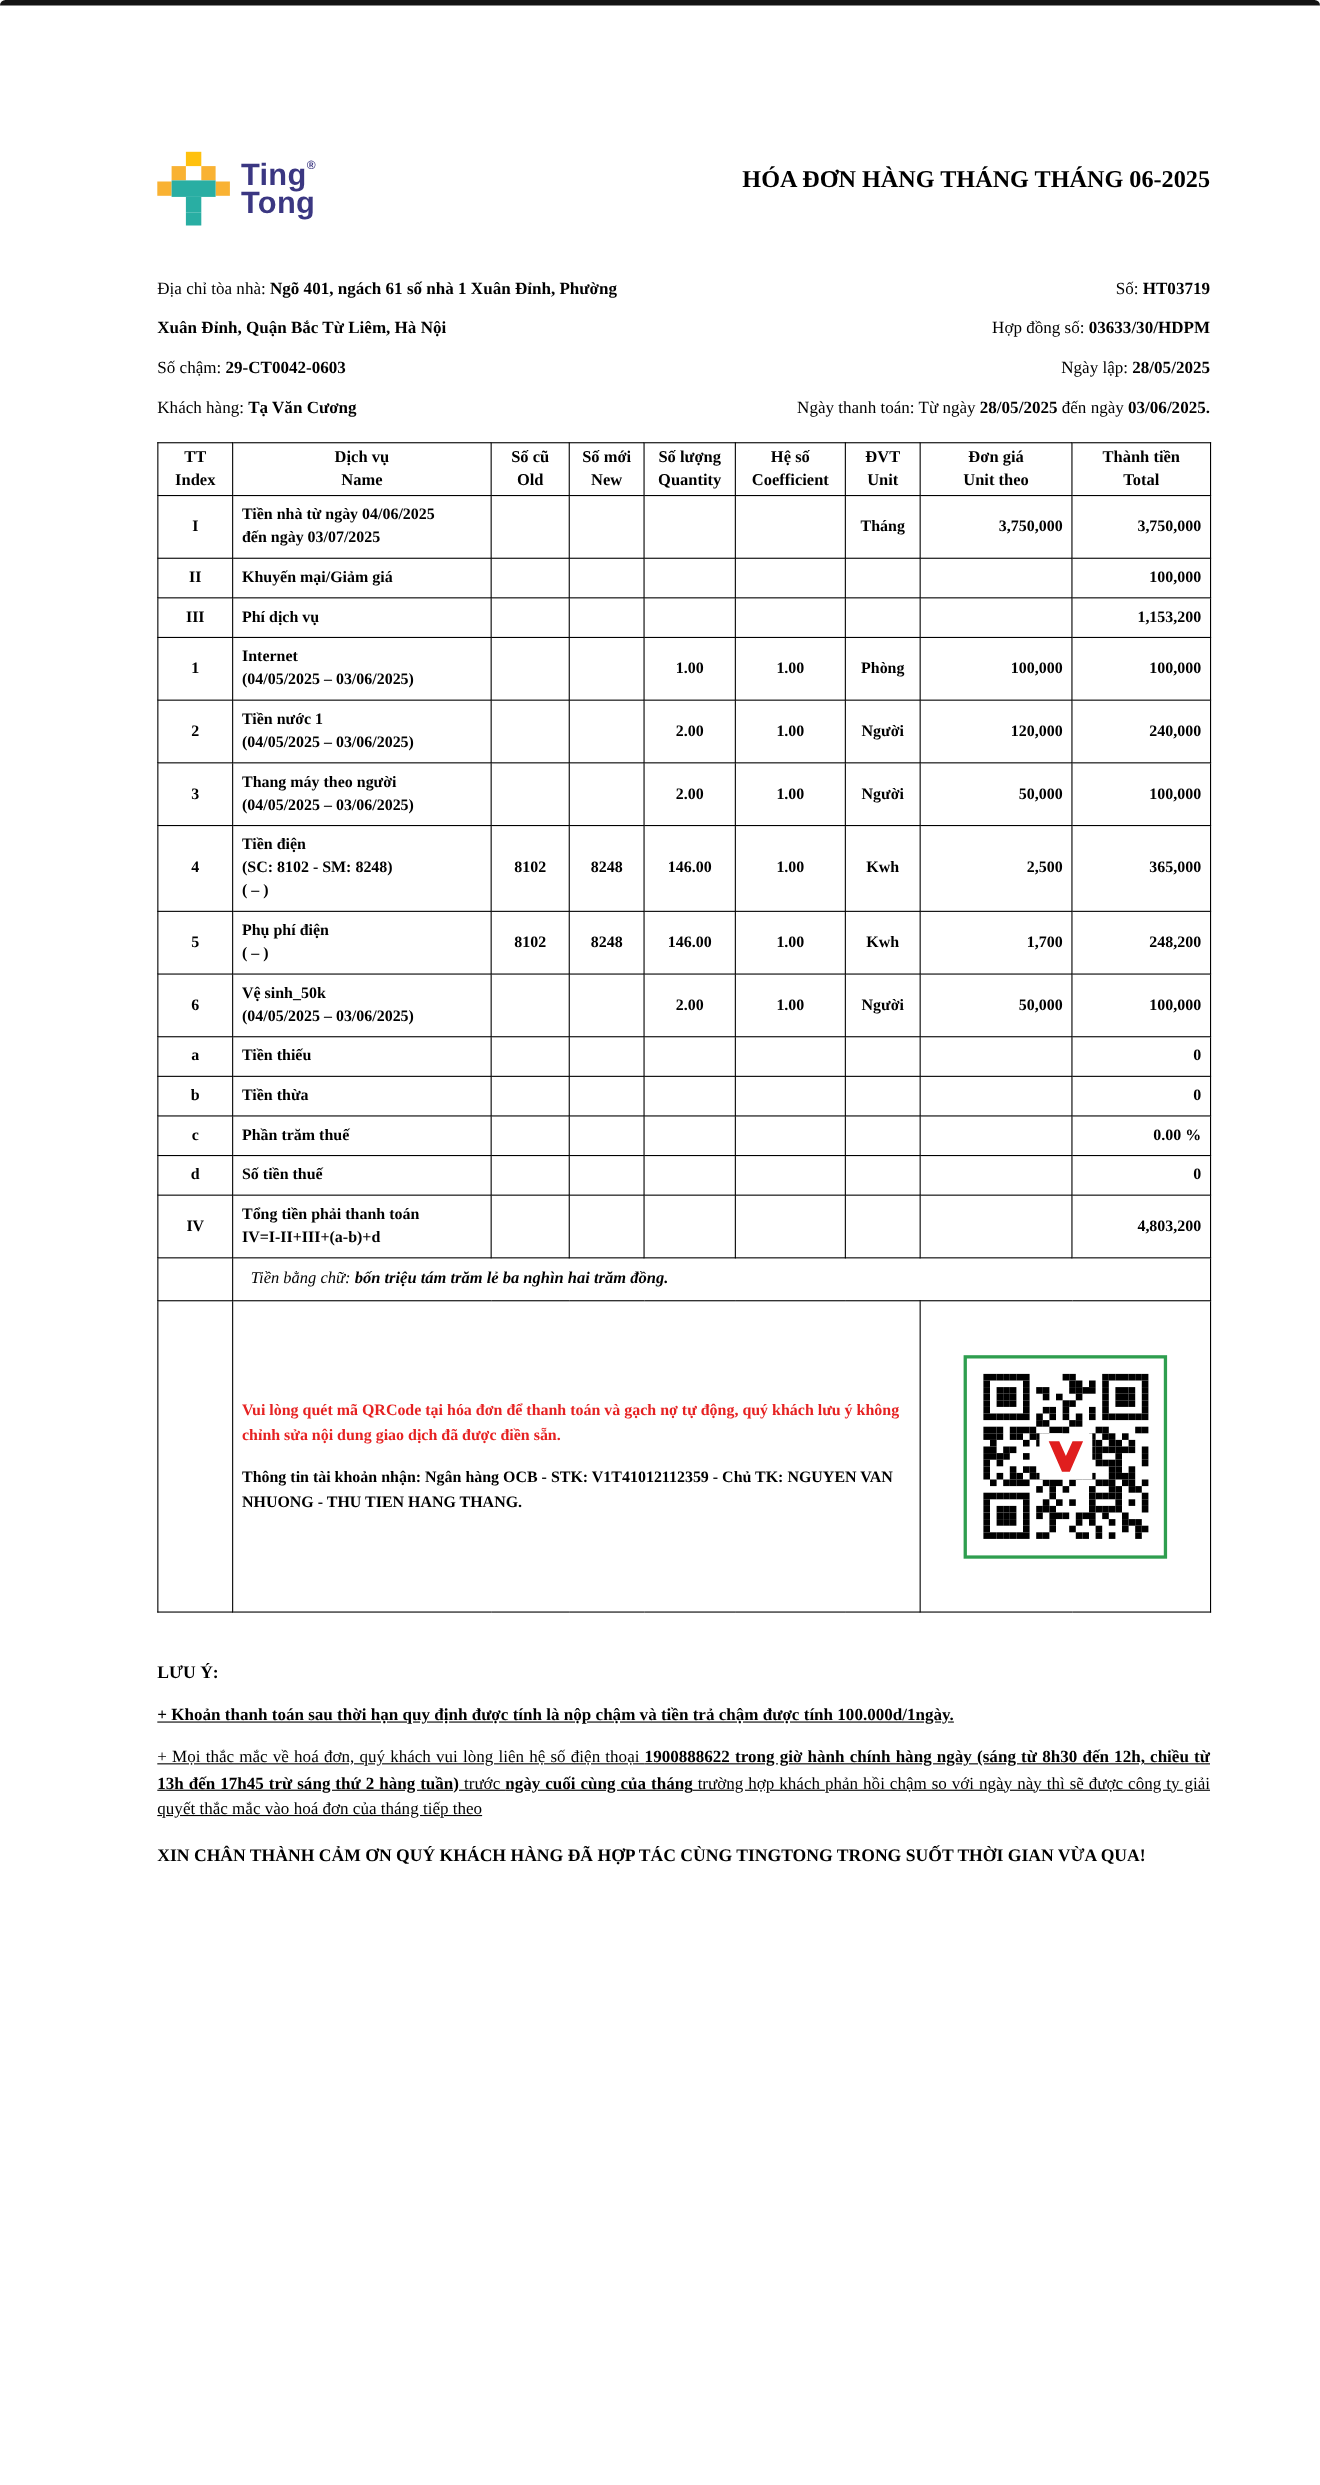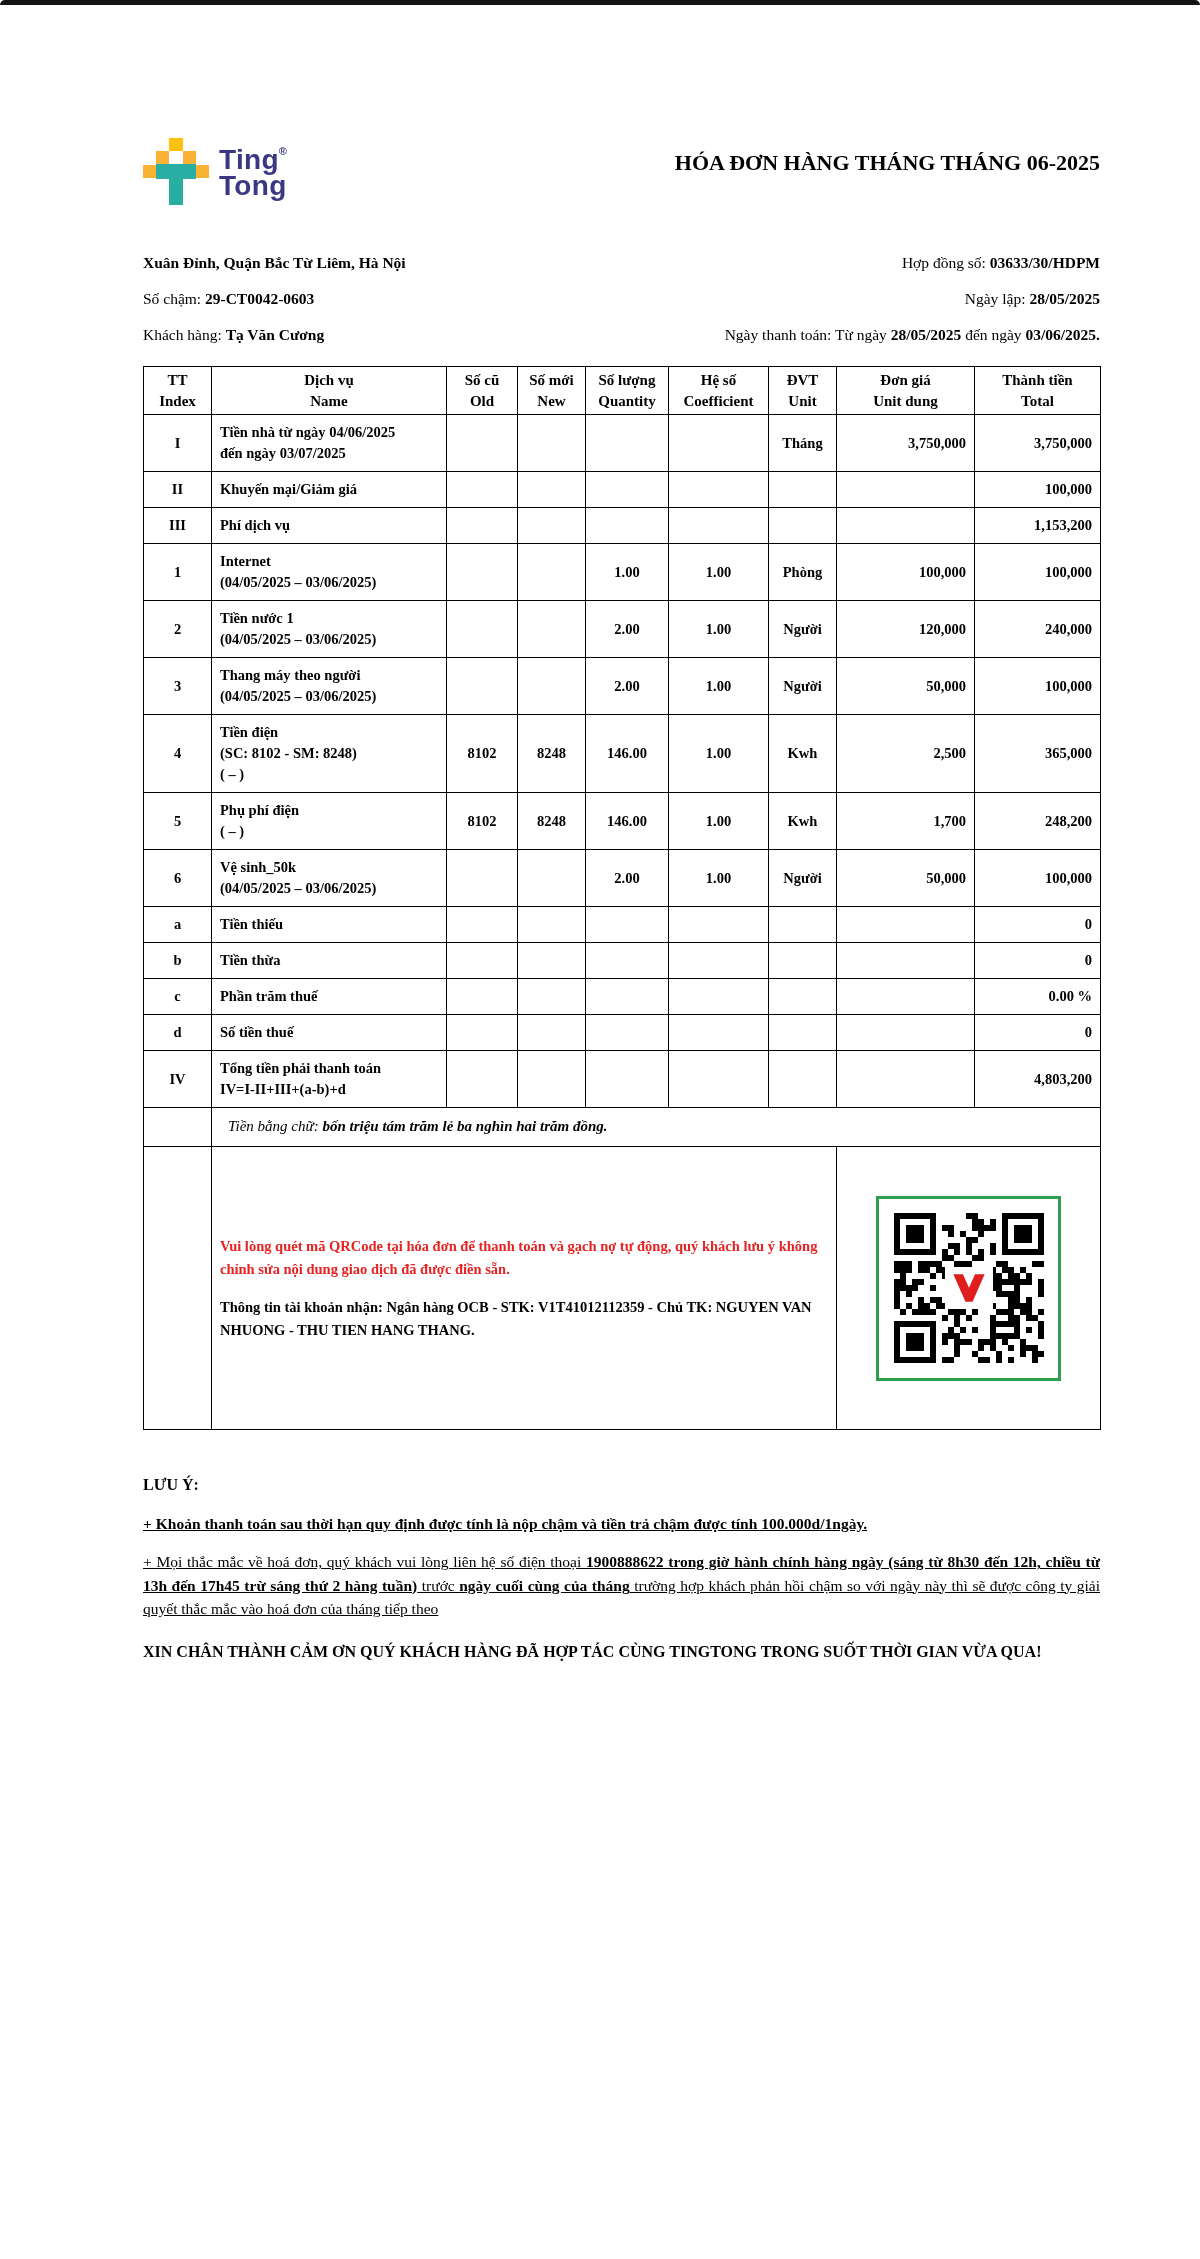--- a/index.html
+++ b/index.html
@@ -91,20 +91,24 @@
       <div class="logo-text">
         <div><span>Ting</span><span class="reg">®</span></div>
         <div>Tong</div>
       </div>
     </div>
     <div class="title">HÓA ĐƠN HÀNG THÁNG THÁNG 06-2025</div>
   </div>
 
   <div class="info">
       <div class="info-row">
+        <div class="info-left"><span>Địa chỉ tòa nhà: </span><span class="b">Ngõ 401, ngách 61 số nhà 1 Xuân Đỉnh, Phường</span></div>
+        <div class="info-right"><span>Số: </span><span class="b">HT03719</span></div>
+      </div>
+      <div class="info-row">
         <div class="info-left"><span class="b">Xuân Đỉnh, Quận Bắc Từ Liêm, Hà Nội</span></div>
         <div class="info-right"><span>Hợp đồng số: </span><span class="b">03633/30/HDPM</span></div>
       </div>
       <div class="info-row">
         <div class="info-left"><span>Số chậm: </span><span class="b">29-CT0042-0603</span></div>
         <div class="info-right"><span>Ngày lập: </span><span class="b">28/05/2025</span></div>
       </div>
       <div class="info-row">
         <div class="info-left"><span>Khách hàng: </span><span class="b">Tạ Văn Cương</span></div>
         <div class="info-right"><span>Ngày thanh toán: Từ ngày </span><span class="b">28/05/2025</span><span> đến ngày </span><span class="b">03/06/2025.</span></div>
@@ -148,21 +152,21 @@
           <th>
             <div>Hệ số</div>
             <div>Coefficient</div>
           </th>
           <th>
             <div>ĐVT</div>
             <div>Unit</div>
           </th>
           <th>
             <div>Đơn giá</div>
-            <div>Unit dung</div>
+            <div>Unit theo</div>
           </th>
           <th>
             <div>Thành tiền</div>
             <div>Total</div>
           </th>
         </tr>
       </thead>
     <tbody>
         <tr>
           <td class="idx">I</td>

